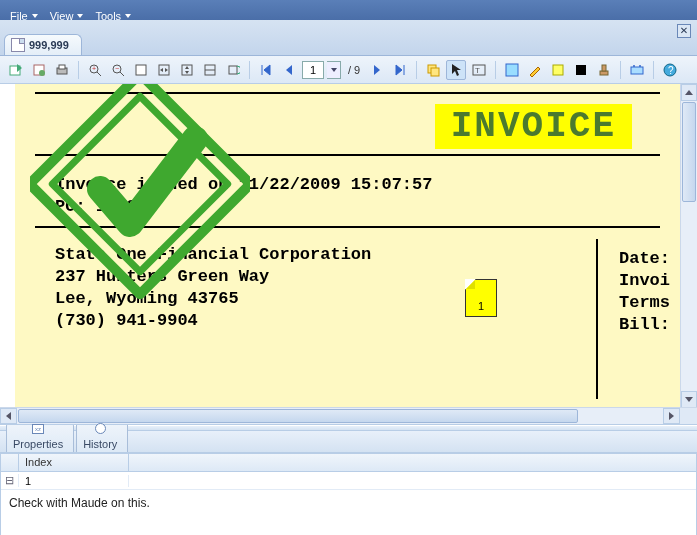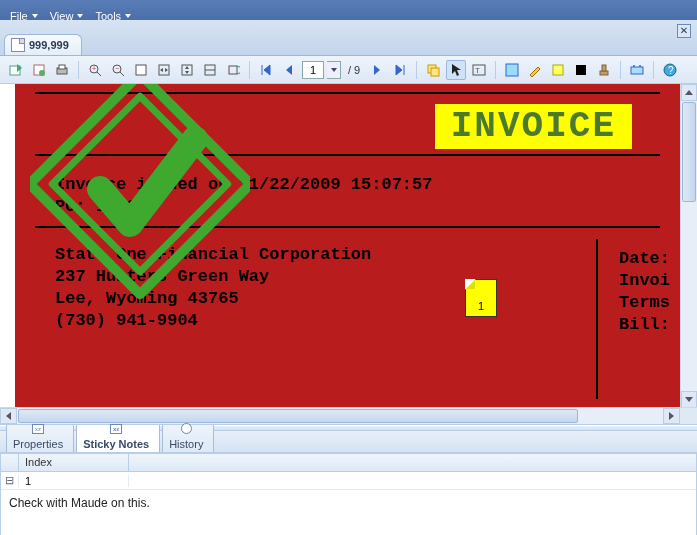--- a/index.html
+++ b/index.html
@@ -32,21 +32,21 @@
 .hscroll .sbtn { position: absolute; top: 0; bottom: 0; width: 17px; background: #dfe9f6; border: 1px solid #b8cde6; display: flex; align-items: center; justify-content: center; }
 .hscroll .sbtn.left { left: 0; } .hscroll .sbtn.right { right: 17px; }
 .hscroll .thumb { position: absolute; top: 1px; bottom: 1px; left: 18px; width: 560px; background: linear-gradient(#dfe9f6, #c5d7ee); border: 1px solid #9db6d9; border-radius: 2px; }
 .hscroll .corner { position: absolute; right: 0; top: 0; width: 17px; height: 17px; background: #dfe9f6; }
 .sarr { width: 0; height: 0; }
 .sarr.up { border-left: 4px solid transparent; border-right: 4px solid transparent; border-bottom: 5px solid #556; }
 .sarr.dn { border-left: 4px solid transparent; border-right: 4px solid transparent; border-top: 5px solid #556; }
 .sarr.lf { border-top: 4px solid transparent; border-bottom: 4px solid transparent; border-right: 5px solid #556; }
 .sarr.rt { border-top: 4px solid transparent; border-bottom: 4px solid transparent; border-left: 5px solid #556; }
 
-.page { position: absolute; left: 15px; top: 0; right: 17px; bottom: 17px; background: #b91c1c; padding: 8px 0 0 0; overflow: hidden; }
+.page { position: absolute; left: 15px; top: 0; right: 17px; bottom: 17px; background: #fef9c3; padding: 8px 0 0 0; overflow: hidden; }
 .page-rule { border-top: 2px solid #000; margin: 0 20px 6px 20px; }
 .page-rule2 { border-top: 2px solid #000; margin: 6px 20px 8px 20px; }
 .invoice-badge { position: absolute; right: 48px; top: 20px; background: #ffff00; padding: 2px 16px; }
 .invoice-badge span { font: bold 36px "Courier New", monospace; color: #4b7a2f; letter-spacing: 2px; }
 .vdiv { position: absolute; right: 82px; top: 155px; width: 2px; height: 160px; background: #000; }
 .mono { font: bold 17px/22px "Courier New", monospace; color: #000; }
 .meta { position: absolute; left: 40px; top: 90px; }
 .addr { position: absolute; left: 40px; top: 160px; }
 .rlabels { position: absolute; right: 10px; top: 164px; text-align: left; }
 
@@ -315,24 +315,20 @@
   </div>
 </div>
 
 <div class="splitter"></div>
 
 <div class="bottom-tabs">
   <div class="btab">
     <span class="btab-icon">xz</span>
     <span>Properties</span>
   </div>
-  <div class="btab active">
-    <span class="btab-icon">xz</span>
-    <span>Sticky Notes</span>
-  </div>
   <div class="btab">
     <span class="btab-icon hist"></span>
     <span>History</span>
   </div>
 </div>
 
 <div class="grid-panel">
   <div class="grid-header">
     <div class="grid-hcell gh0"></div>
     <div class="grid-hcell gh1">Index</div>

